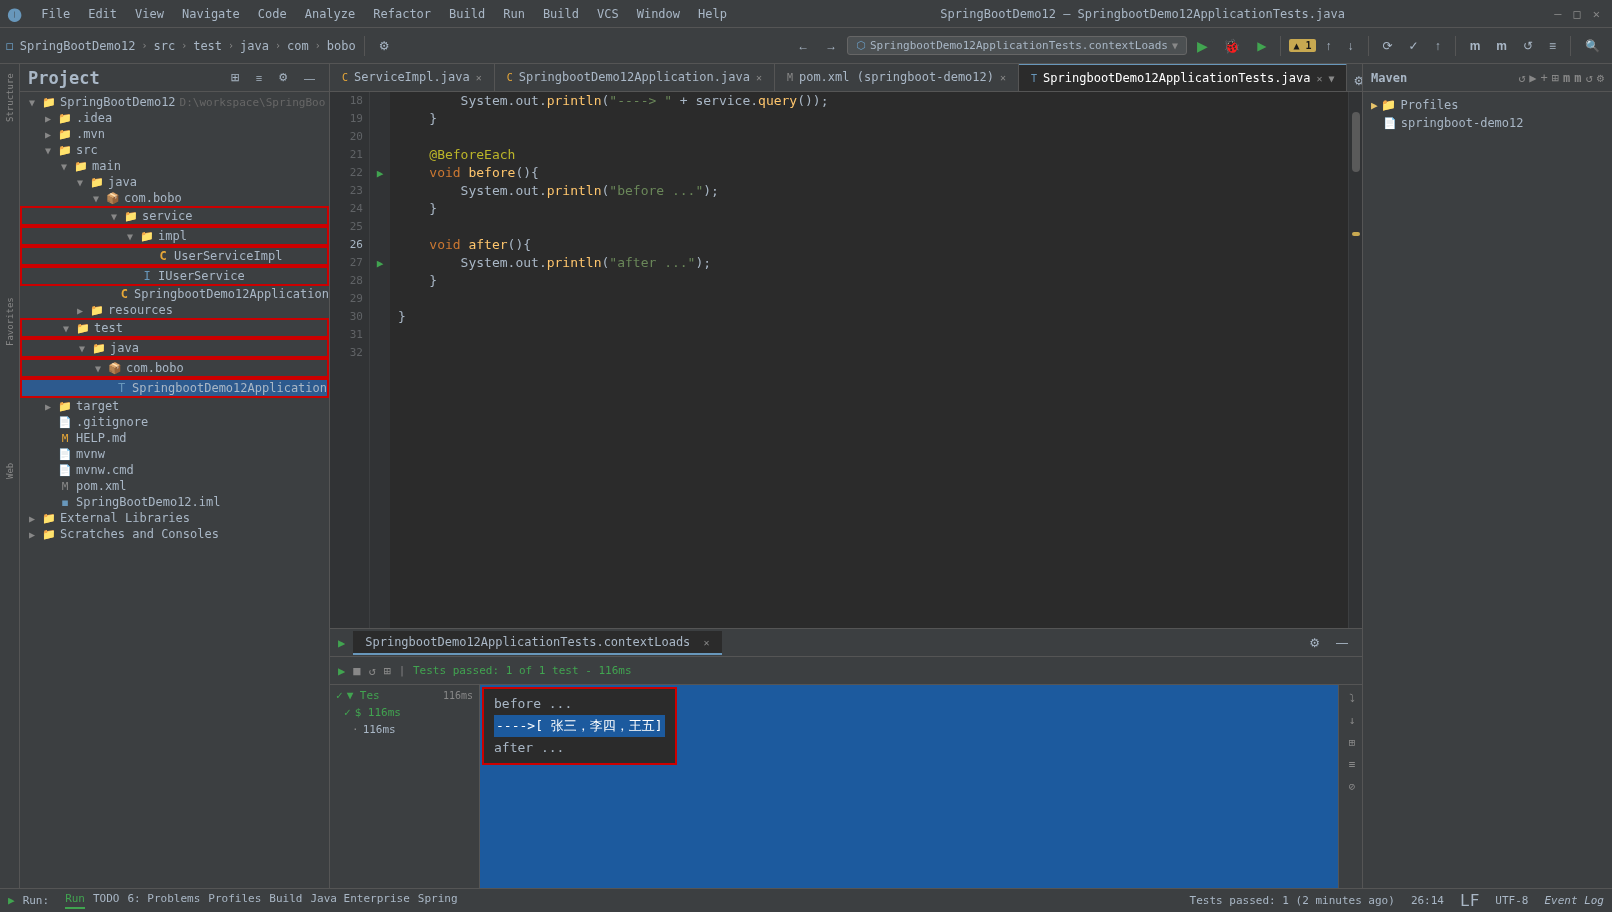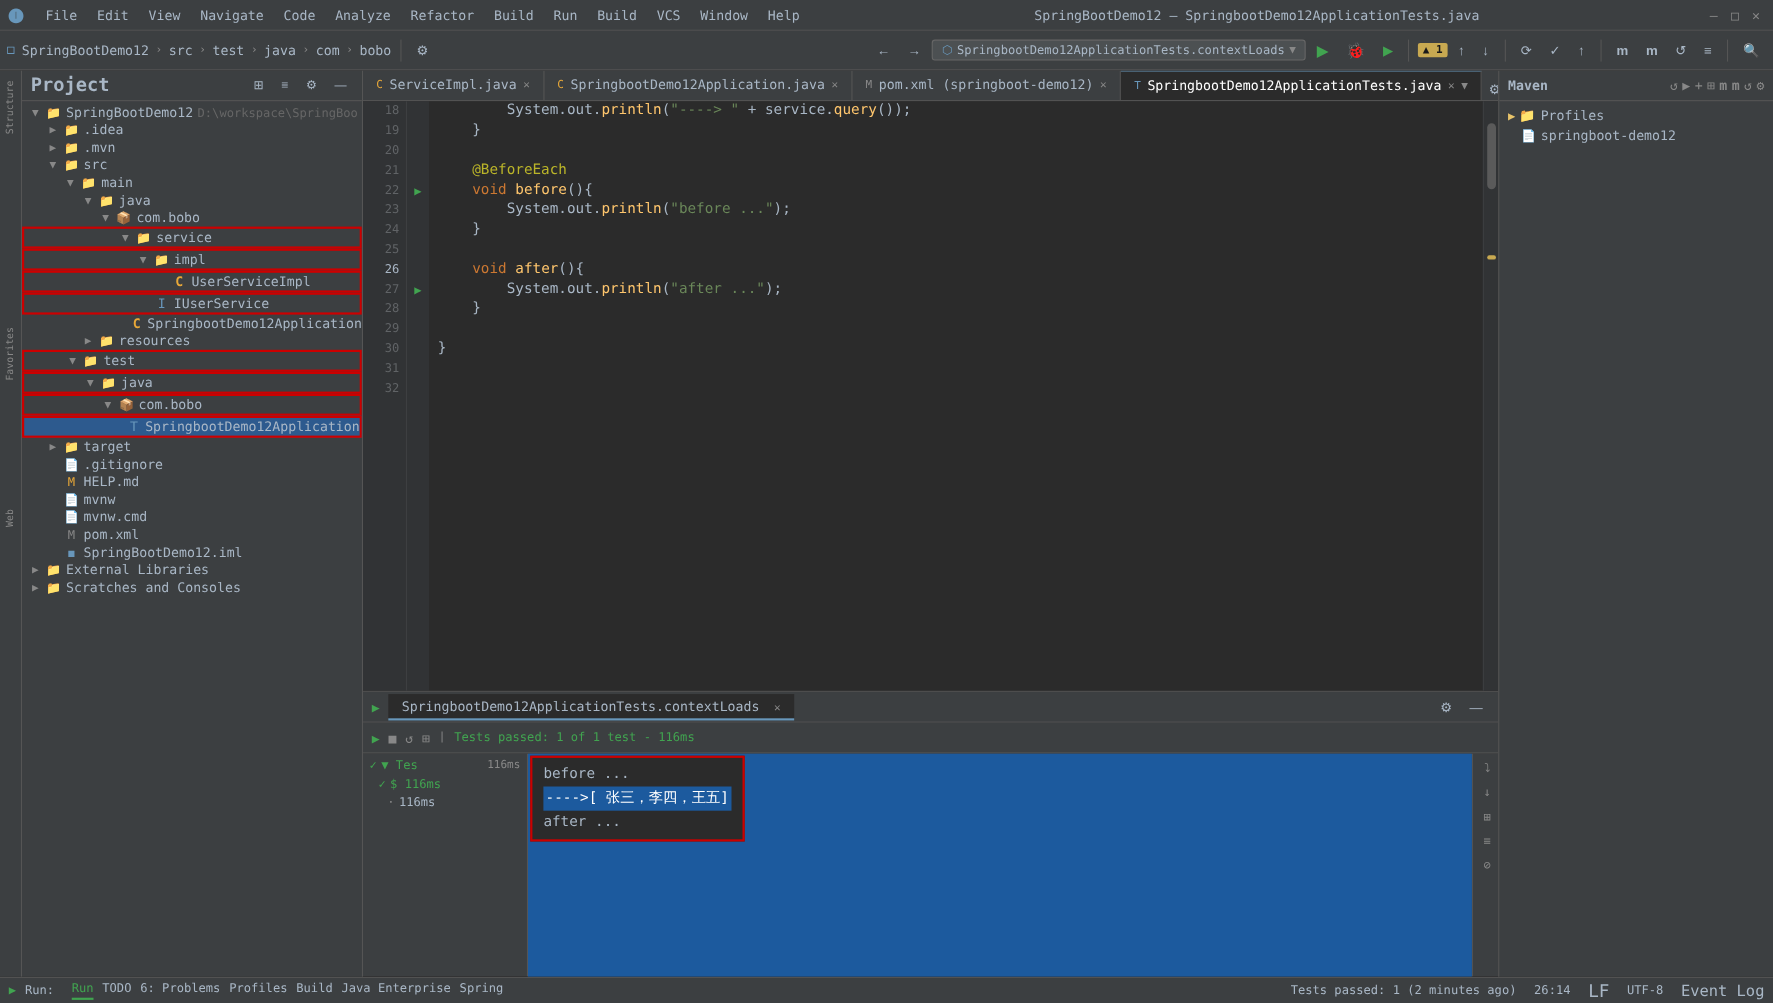--- a/index.html
+++ b/index.html
@@ -638,15 +638,15 @@
       <span style="font-size:11px; color:#a9b7c6; cursor:pointer;">Build</span>
       <span style="font-size:11px; color:#a9b7c6; cursor:pointer;">Java Enterprise</span>
       <span style="font-size:11px; color:#a9b7c6; cursor:pointer;">Spring</span>
     </div>
   </div>
   <div class="status-right">
     <span style="font-size:11px; color:#a9b7c6;">Tests passed: 1 (2 minutes ago)</span>
     <span style="font-size:11px; color:#a9b7c6; cursor:pointer;">26:14</span>
     <span style="font-size:16px; color:#a9b7c6; cursor:pointer;">LF</span>
     <span style="font-size:11px; color:#a9b7c6; cursor:pointer;">UTF-8</span>
-    <span style="font-size:14px; color:#a9b7c6; cursor:pointer;">Event Log</span>
+    <span style="font-size:11px; color:#a9b7c6; cursor:pointer;font-style:italic;">Event Log</span>
   </div>
 </div>
 
 </body></html>

